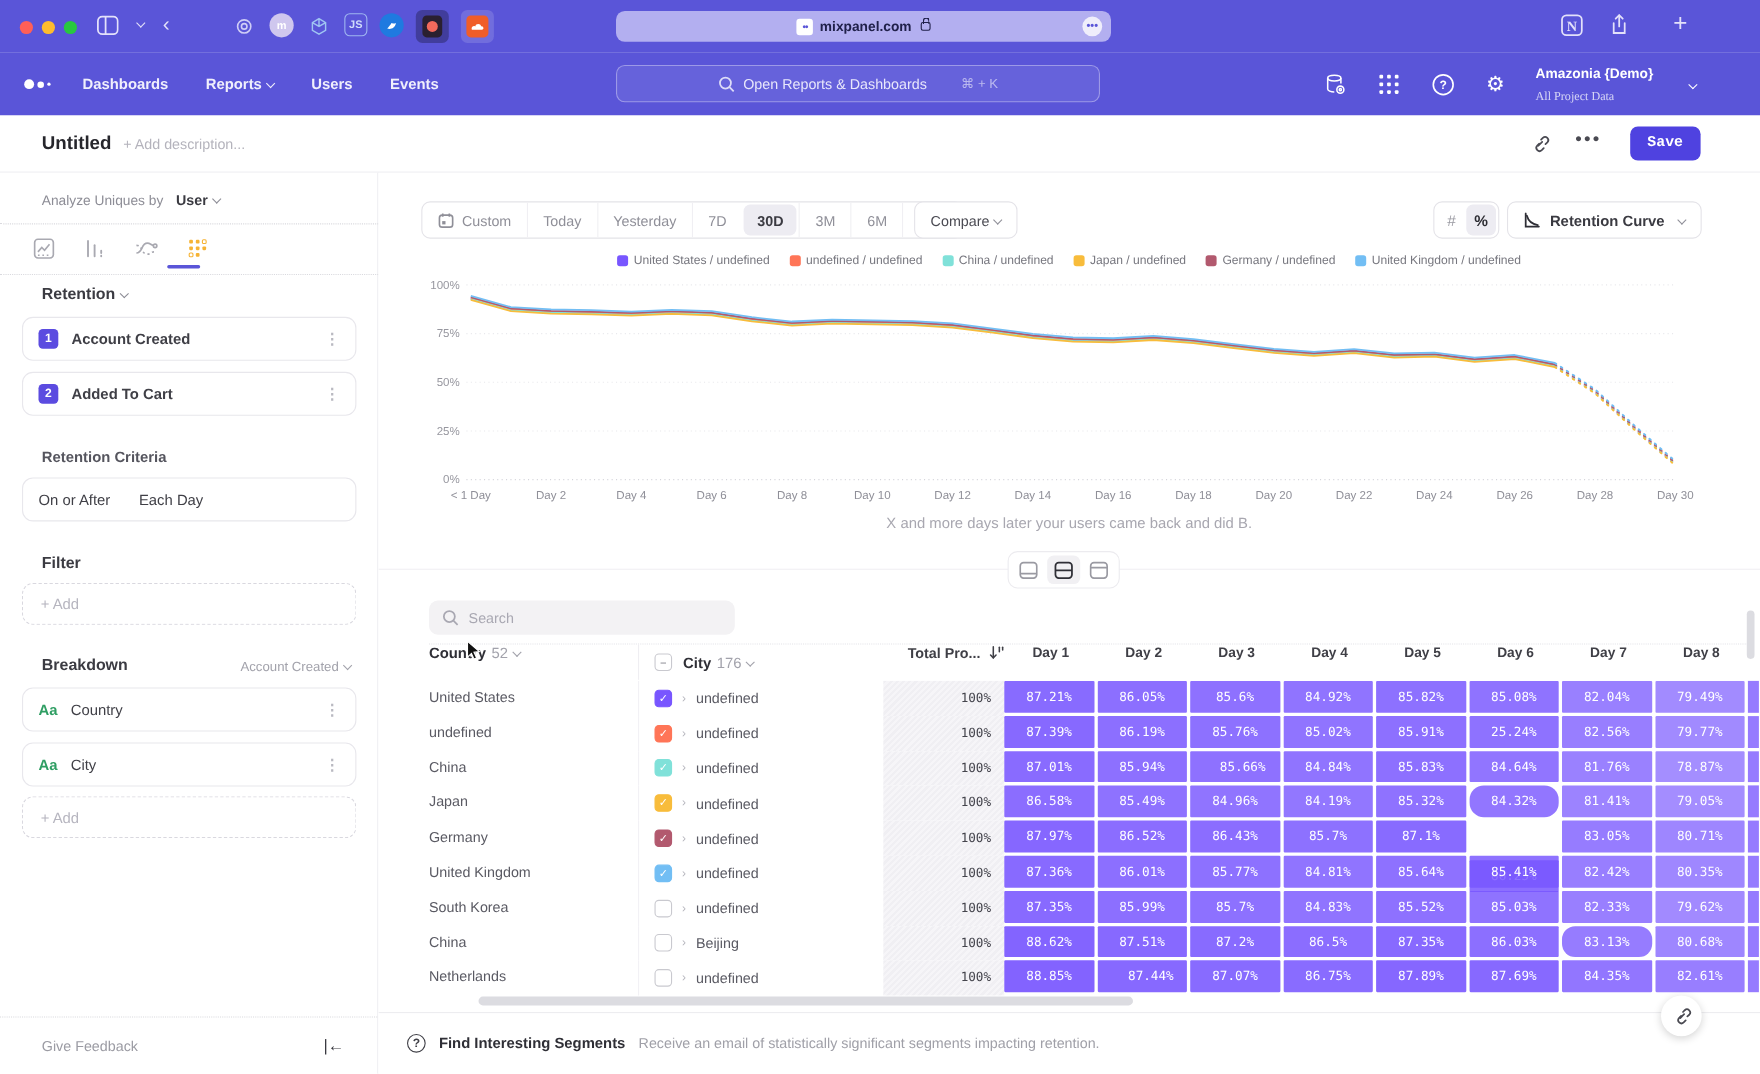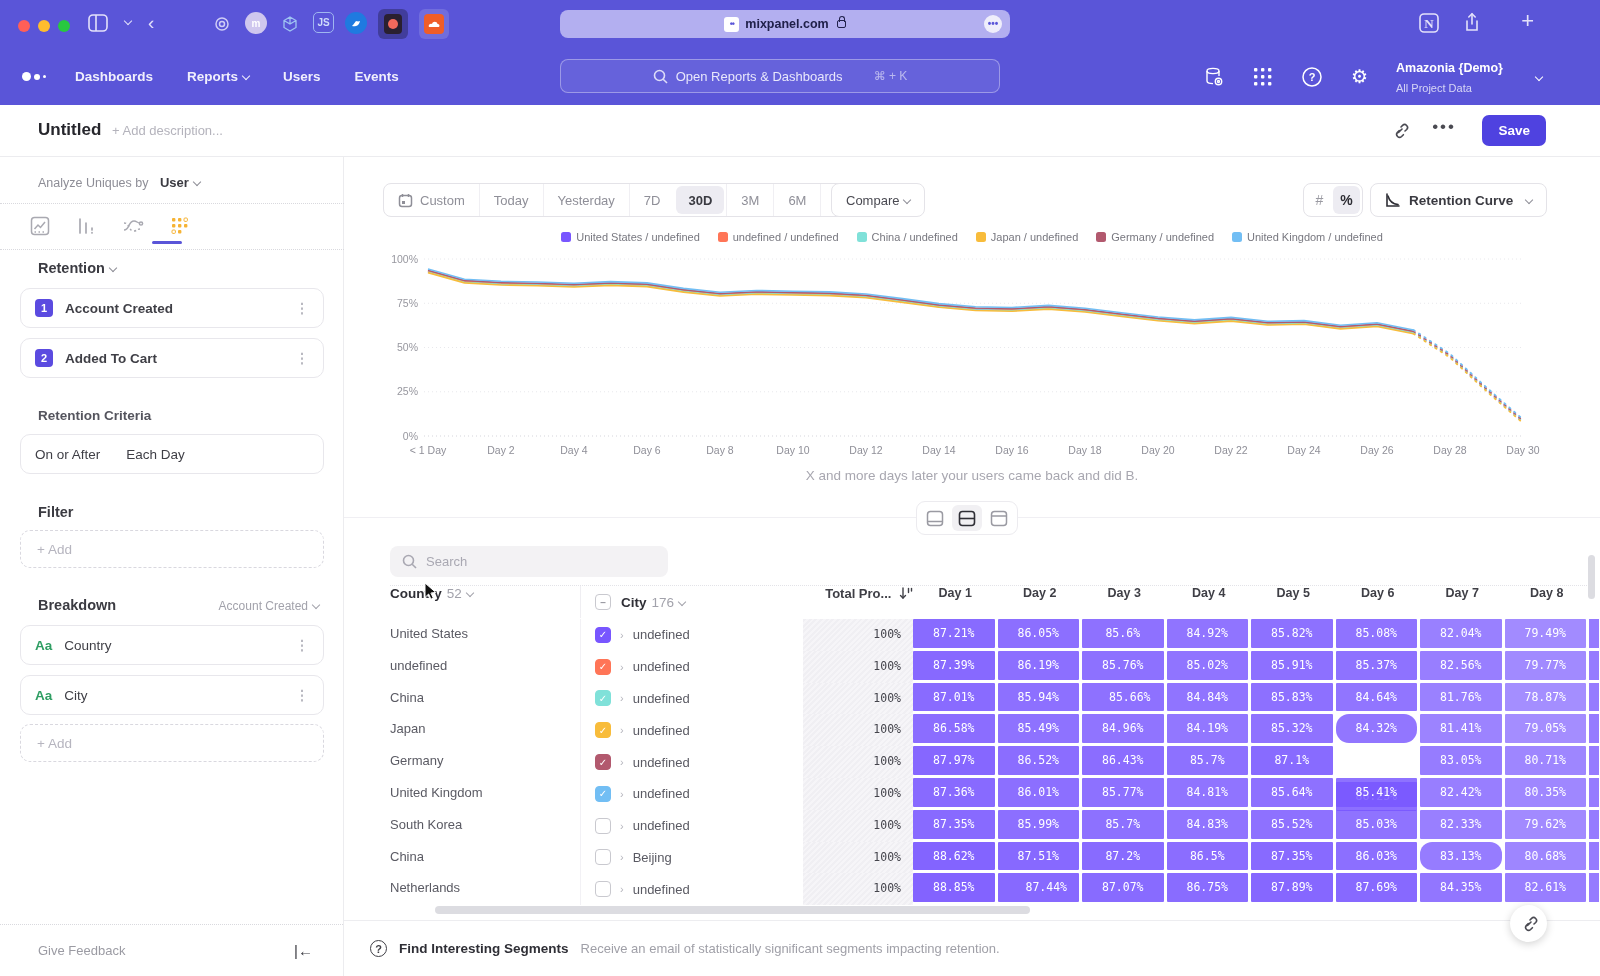--- a/index.html
+++ b/index.html
@@ -22,26 +22,26 @@
   #navbar { left:0; top:48px; width:1600px; height:57px; background:#5A55D8; color:#fff; }
   #navbar .logo { left:22px; top:24px; display:flex; align-items:center; gap:3px; }
   #navbar .menu { left:75px; top:0; height:57px; display:flex; align-items:center; gap:34px; font-size:13.5px; font-weight:600; color:#f0effc; }
   .nav-search { left:560px; top:11px; width:440px; height:34px; background:rgba(255,255,255,.08); border:1px solid rgba(255,255,255,.35); border-radius:8px; display:flex; align-items:center; justify-content:center; gap:8px; }
   .nav-search input { background:transparent; border:none; outline:none; color:#fff; font-size:13px; width:190px; font-family:inherit; }
   .nav-search input::placeholder { color:#e8e7fb; }
   .nav-search .kbd { color:rgba(255,255,255,.55); font-size:12px; }
   .nav-right { right:58px; top:0; height:57px; display:flex; align-items:center; gap:28px; }
   .proj { text-align:left; line-height:1.2; }
   .proj .p1 { font-size:12.5px; font-weight:bold; }
-  .proj .p2 { font-size:11px; color:rgba(255,255,255,.75); }
+  .proj .p2 { font-size:11px; color:rgba(255,255,255,.75);font-family:Liberation Serif, serif; }
   
   #titlebar { left:0; top:105px; width:1600px; height:52px; background:#fff; border-bottom:1px solid #ececef; }
   #titlebar .t { left:38px; top:15px; font-size:17px; font-weight:bold; color:#26262c; }
   #titlebar .d { left:112px; top:18px; font-size:13px; color:#b4b3bc; }
-  .savebtn { right:54px; top:10px; height:31px; padding:0 16px; background:#4F42E0; color:#fff; border:none; border-radius:7px; font-size:13.5px; font-weight:600; font-family:Liberation Sans, sans-serif; }
+  .savebtn { right:54px; top:10px; height:31px; padding:0 16px; background:#4F42E0; color:#fff; border:none; border-radius:7px; font-size:13.5px; font-weight:600; font-family:Liberation Mono, monospace; }
   .icbtn { color:#4a4a52; }
   
   #sidebar { left:0; top:157px; width:344px; bottom:0; background:#fff; border-right:1px solid #ececef; }
   .side-label { font-size:12.5px; color:#8d8d96; }
   .side-strong { font-size:13px; font-weight:600; color:#3a3a41; }
   .dotline { border-top:1px dotted #d9d9de; }
   .tabrow { left:0; top:50px; width:344px; height:38px; display:flex; align-items:center; padding-left:30px; gap:26px; }
   .sideh { font-size:14.5px; font-weight:bold; color:#3b3b42; }
   .card { left:20px; width:304px; height:40px; border:1px solid #e8e7ec; border-radius:10px; background:#fff; display:flex; align-items:center; padding:0 14px; gap:12px; font-size:13.5px; color:#3f3f46; font-weight:600; }
   .card .kebab { margin-left:auto; color:#b9b9c1; font-size:14px; }
@@ -501,21 +501,21 @@
           <span class="cbx" style="background: rgb(255, 117, 87); border-color: rgb(255, 117, 87);">✓</span>
           <span class="exp">›</span>
           <span>undefined</span>
         </div>
         <div class="tc-total">100%</div>
         <div class="tc-day" style="background: rgba(120, 86, 255, 0.886);">87.39%</div>
         <div class="tc-day" style="background: rgba(120, 86, 255, 0.855);">86.19%</div>
         <div class="tc-day" style="background: rgba(120, 86, 255, 0.843);">85.76%</div>
         <div class="tc-day" style="background: rgba(120, 86, 255, 0.824);">85.02%</div>
         <div class="tc-day" style="background: rgba(120, 86, 255, 0.847);">85.91%</div>
-        <div class="tc-day" style="background: rgba(120, 86, 255, 0.835);">85.37%</div>
+        <div class="tc-day" style="background: rgba(120, 86, 255, 0.835);">25.24%</div>
         <div class="tc-day" style="background: rgba(120, 86, 255, 0.765);">82.56%</div>
         <div class="tc-day" style="background: rgba(120, 86, 255, 0.694);">79.77%</div>
         <div class="sliver"></div>
       </div>
       <div class="trow">
         <div class="tc-country">China</div>
         <div class="tc-city">
           <span class="cbx" style="background: rgb(128, 225, 217); border-color: rgb(128, 225, 217);">✓</span>
           <span class="exp">›</span>
           <span>undefined</span>

